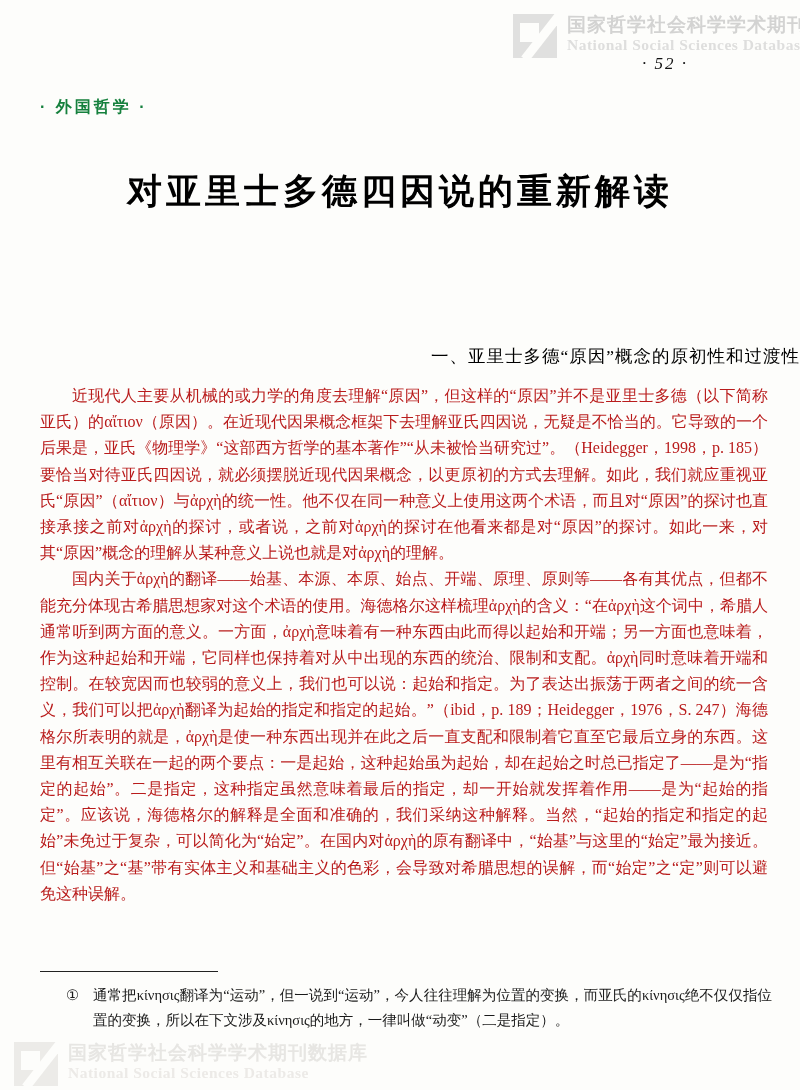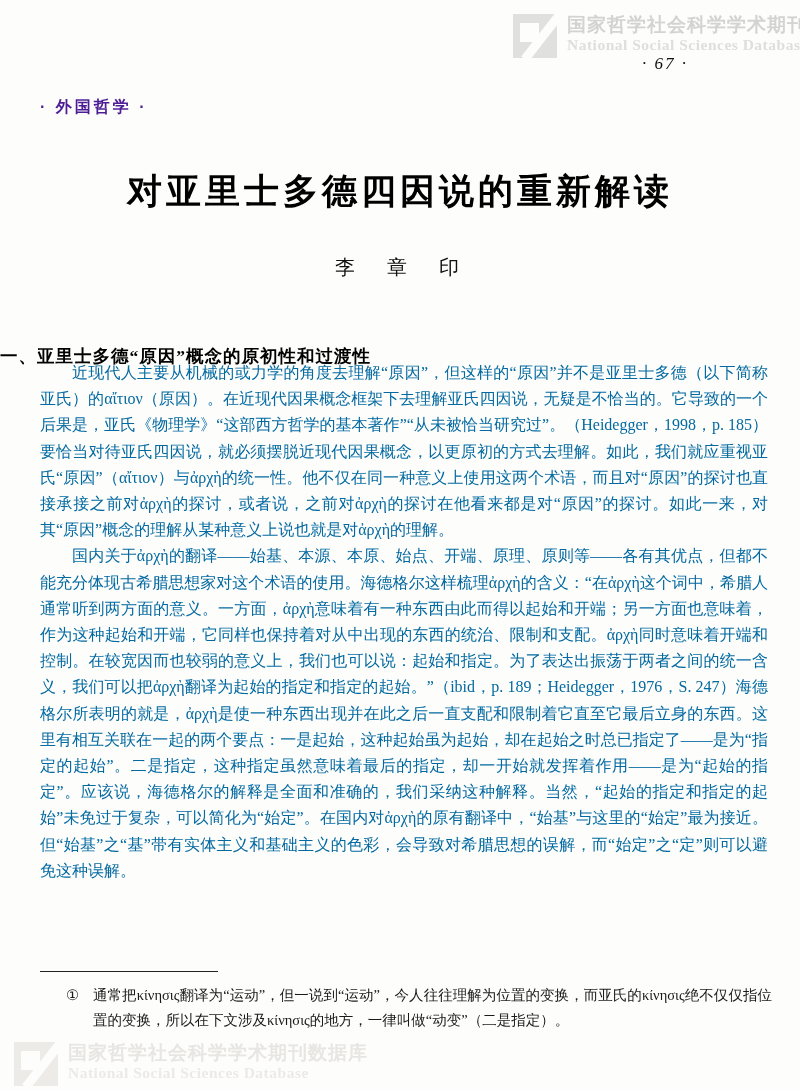--- a/index.html
+++ b/index.html
@@ -30,38 +30,38 @@
   .wm-bottom .wm-cn{color:#e7e6e3;}
   .wm-bottom .wm-en{color:#eceae7;}
   
   .page-num{
     position:absolute;left:595px;top:54px;width:140px;
     text-align:center;font-style:italic;font-size:17px;letter-spacing:2px;color:#111;
   }
   .column-label{
     position:absolute;left:40px;top:97px;
     font-family:"Liberation Sans","DejaVu Sans",sans-serif;
-    font-weight:bold;font-size:16px;letter-spacing:3px;color:#4c1d95;
+    font-weight:bold;font-size:16px;letter-spacing:3px;color:#15803d;
   }
   .article-title{
     position:absolute;left:0;top:168px;width:100%;
     text-align:center;font-size:35px;letter-spacing:4px;color:#000;
   }
   .article-author{
     position:absolute;left:0;top:254px;width:100%;
     text-align:center;font-size:20px;letter-spacing:6px;color:#111;
   }
   .section-heading{
     position:absolute;left:0;top:344px;width:100%;
-    text-align:left;font-weight:bold;font-size:17.5px;letter-spacing:1px;color:#000;
+    text-align:right;font-weight:normal;font-size:17.5px;letter-spacing:1px;color:#000;
   }
   
   .body-text{
-    position:absolute;left:40px;top:360px;width:728px;
-    font-size:16px;line-height:26.2px;text-align:justify;color:#0369a1;
+    position:absolute;left:40px;top:383px;width:728px;
+    font-size:16px;line-height:26.2px;text-align:justify;color:#b91c1c;
   }
   .body-text p{margin:0;text-indent:2em;}
   .fn-sup{vertical-align:super;font-size:11px;line-height:0;}
   
   .footnote-rule{
     position:absolute;left:40px;top:971px;width:178px;
     border-top:1.5px solid #222;
   }
   .footnote{
     position:absolute;left:66px;top:983px;width:706px;
@@ -81,27 +81,26 @@
       <div class="sq"></div>
       <div class="hole"></div>
       <div class="slash"></div>
     </div>
     <div class="wm-text">
       <div class="wm-cn">国家哲学社会科学学术期刊数据库</div>
       <div class="wm-en">National Social Sciences Database</div>
     </div>
   </div>
 
-  <div class="page-num">· 67 ·</div>
+  <div class="page-num">· 52 ·</div>
 
   <div class="column-label">· 外国哲学 ·</div>
 
   <h1 class="article-title" style="margin:0;font-weight:bold;">对亚里士多德四因说的重新解读</h1>
 
-  <div class="article-author">李　章　印</div>
 
   <div class="section-heading">一、亚里士多德“原因”概念的原初性和过渡性</div>
 
   <div class="body-text">
     <p>近现代人主要从机械的或力学的角度去理解“原因”，但这样的“原因”并不是亚里士多德（以下简称亚氏）的αἴτιον（原因）。在近现代因果概念框架下去理解亚氏四因说，无疑是不恰当的。它导致的一个后果是，亚氏《物理学》“这部西方哲学的基本著作”“从未被恰当研究过”。（Heidegger，1998，p. 185）要恰当对待亚氏四因说，就必须摆脱近现代因果概念，以更原初的方式去理解。如此，我们就应重视亚氏“原因”（αἴτιον）与ἀρχὴ的统一性。他不仅在同一种意义上使用这两个术语，而且对“原因”的探讨也直接承接之前对ἀρχὴ的探讨，或者说，之前对ἀρχὴ的探讨在他看来都是对“原因”的探讨。如此一来，对其“原因”概念的理解从某种意义上说也就是对ἀρχὴ的理解。</p>
     <p>国内关于ἀρχὴ的翻译——始基、本源、本原、始点、开端、原理、原则等——各有其优点，但都不能充分体现古希腊思想家对这个术语的使用。海德格尔这样梳理ἀρχὴ的含义：“在ἀρχὴ这个词中，希腊人通常听到两方面的意义。一方面，ἀρχὴ意味着有一种东西由此而得以起始和开端；另一方面也意味着，作为这种起始和开端，它同样也保持着对从中出现的东西的统治、限制和支配。ἀρχὴ同时意味着开端和控制。在较宽因而也较弱的意义上，我们也可以说：起始和指定。为了表达出振荡于两者之间的统一含义，我们可以把ἀρχὴ翻译为起始的指定和指定的起始。”（ibid，p. 189；Heidegger，1976，S. 247）海德格尔所表明的就是，ἀρχὴ是使一种东西出现并在此之后一直支配和限制着它直至它最后立身的东西。这里有相互关联在一起的两个要点：一是起始，这种起始虽为起始，却在起始之时总已指定了——是为“指定的起始”。二是指定，这种指定虽然意味着最后的指定，却一开始就发挥着作用——是为“起始的指定”。应该说，海德格尔的解释是全面和准确的，我们采纳这种解释。当然，“起始的指定和指定的起始”未免过于复杂，可以简化为“始定”。在国内对ἀρχὴ的原有翻译中，“始基”与这里的“始定”最为接近。但“始基”之“基”带有实体主义和基础主义的色彩，会导致对希腊思想的误解，而“始定”之“定”则可以避免这种误解。</p>
   </div>
 
   <div class="footnote-rule"></div>
   <div class="footnote">

